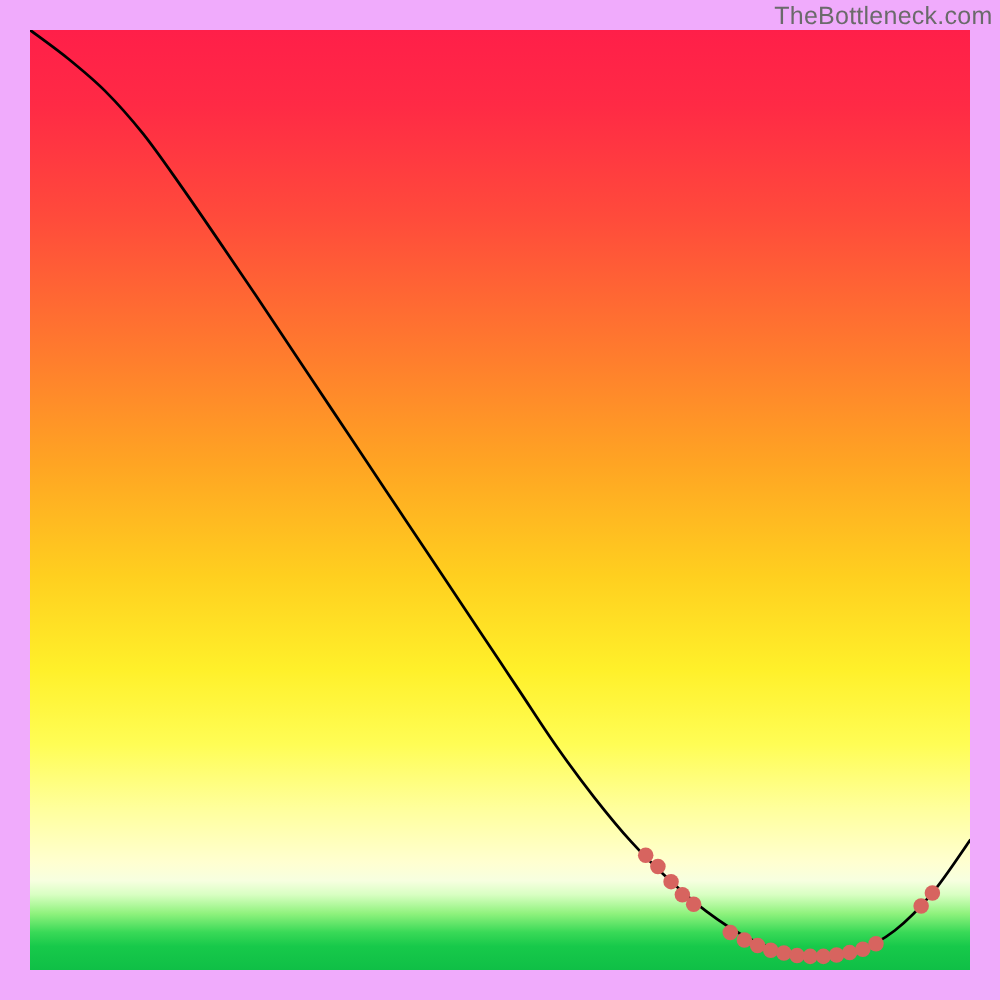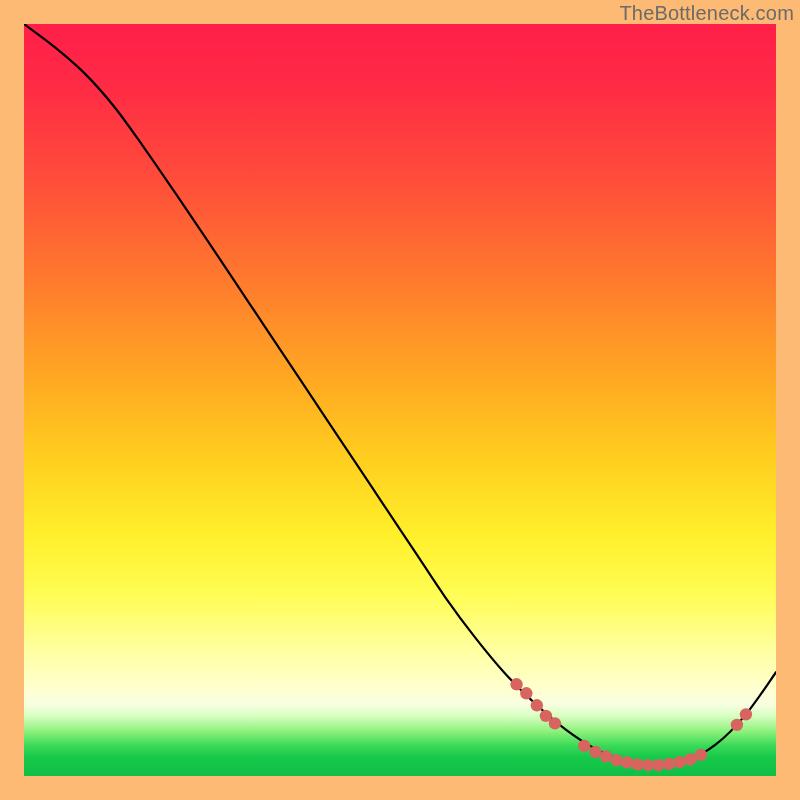--- a/index.html
+++ b/index.html
@@ -8,21 +8,21 @@
     width: 800px;
     height: 800px;
     background: #000;
     overflow: hidden;
     font-family: Arial, Helvetica, sans-serif;
   }
   .stage {
     position: relative;
     width: 800px;
     height: 800px;
-    background: #fdba74;
+    background: #f0abfc;
   }
   .plot {
     position: absolute;
     left: 24px;
     top: 24px;
     width: 752px;
     height: 752px;
     
     background: linear-gradient(
       to bottom,

